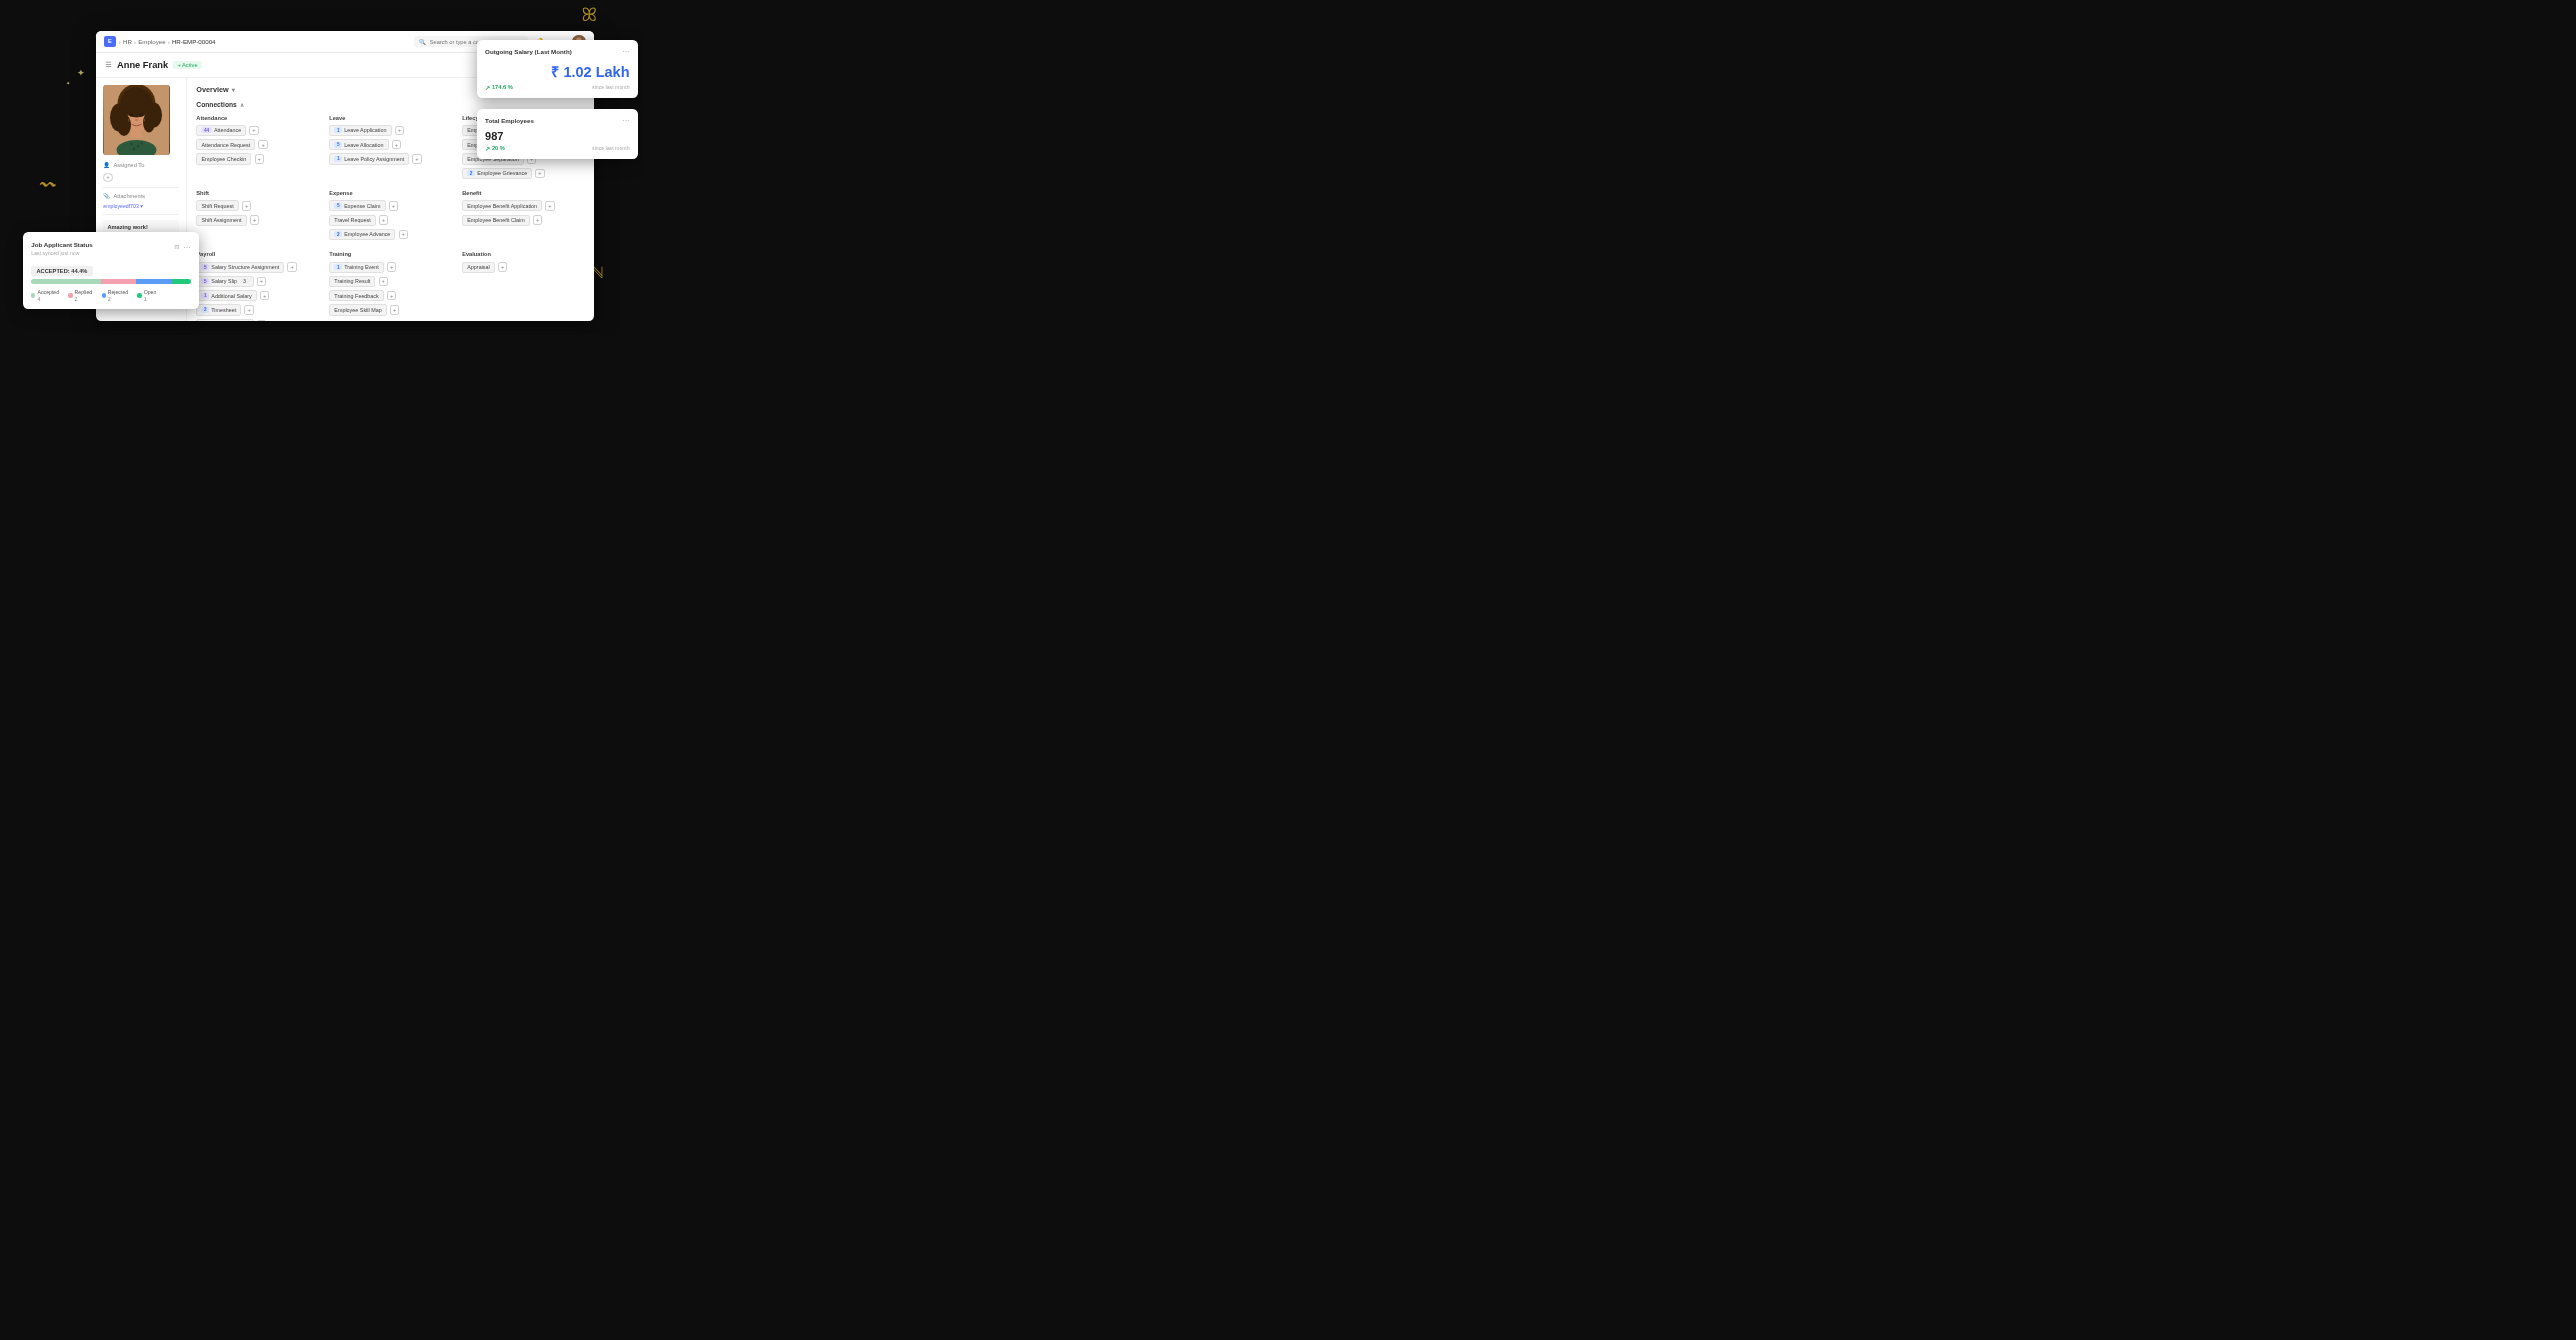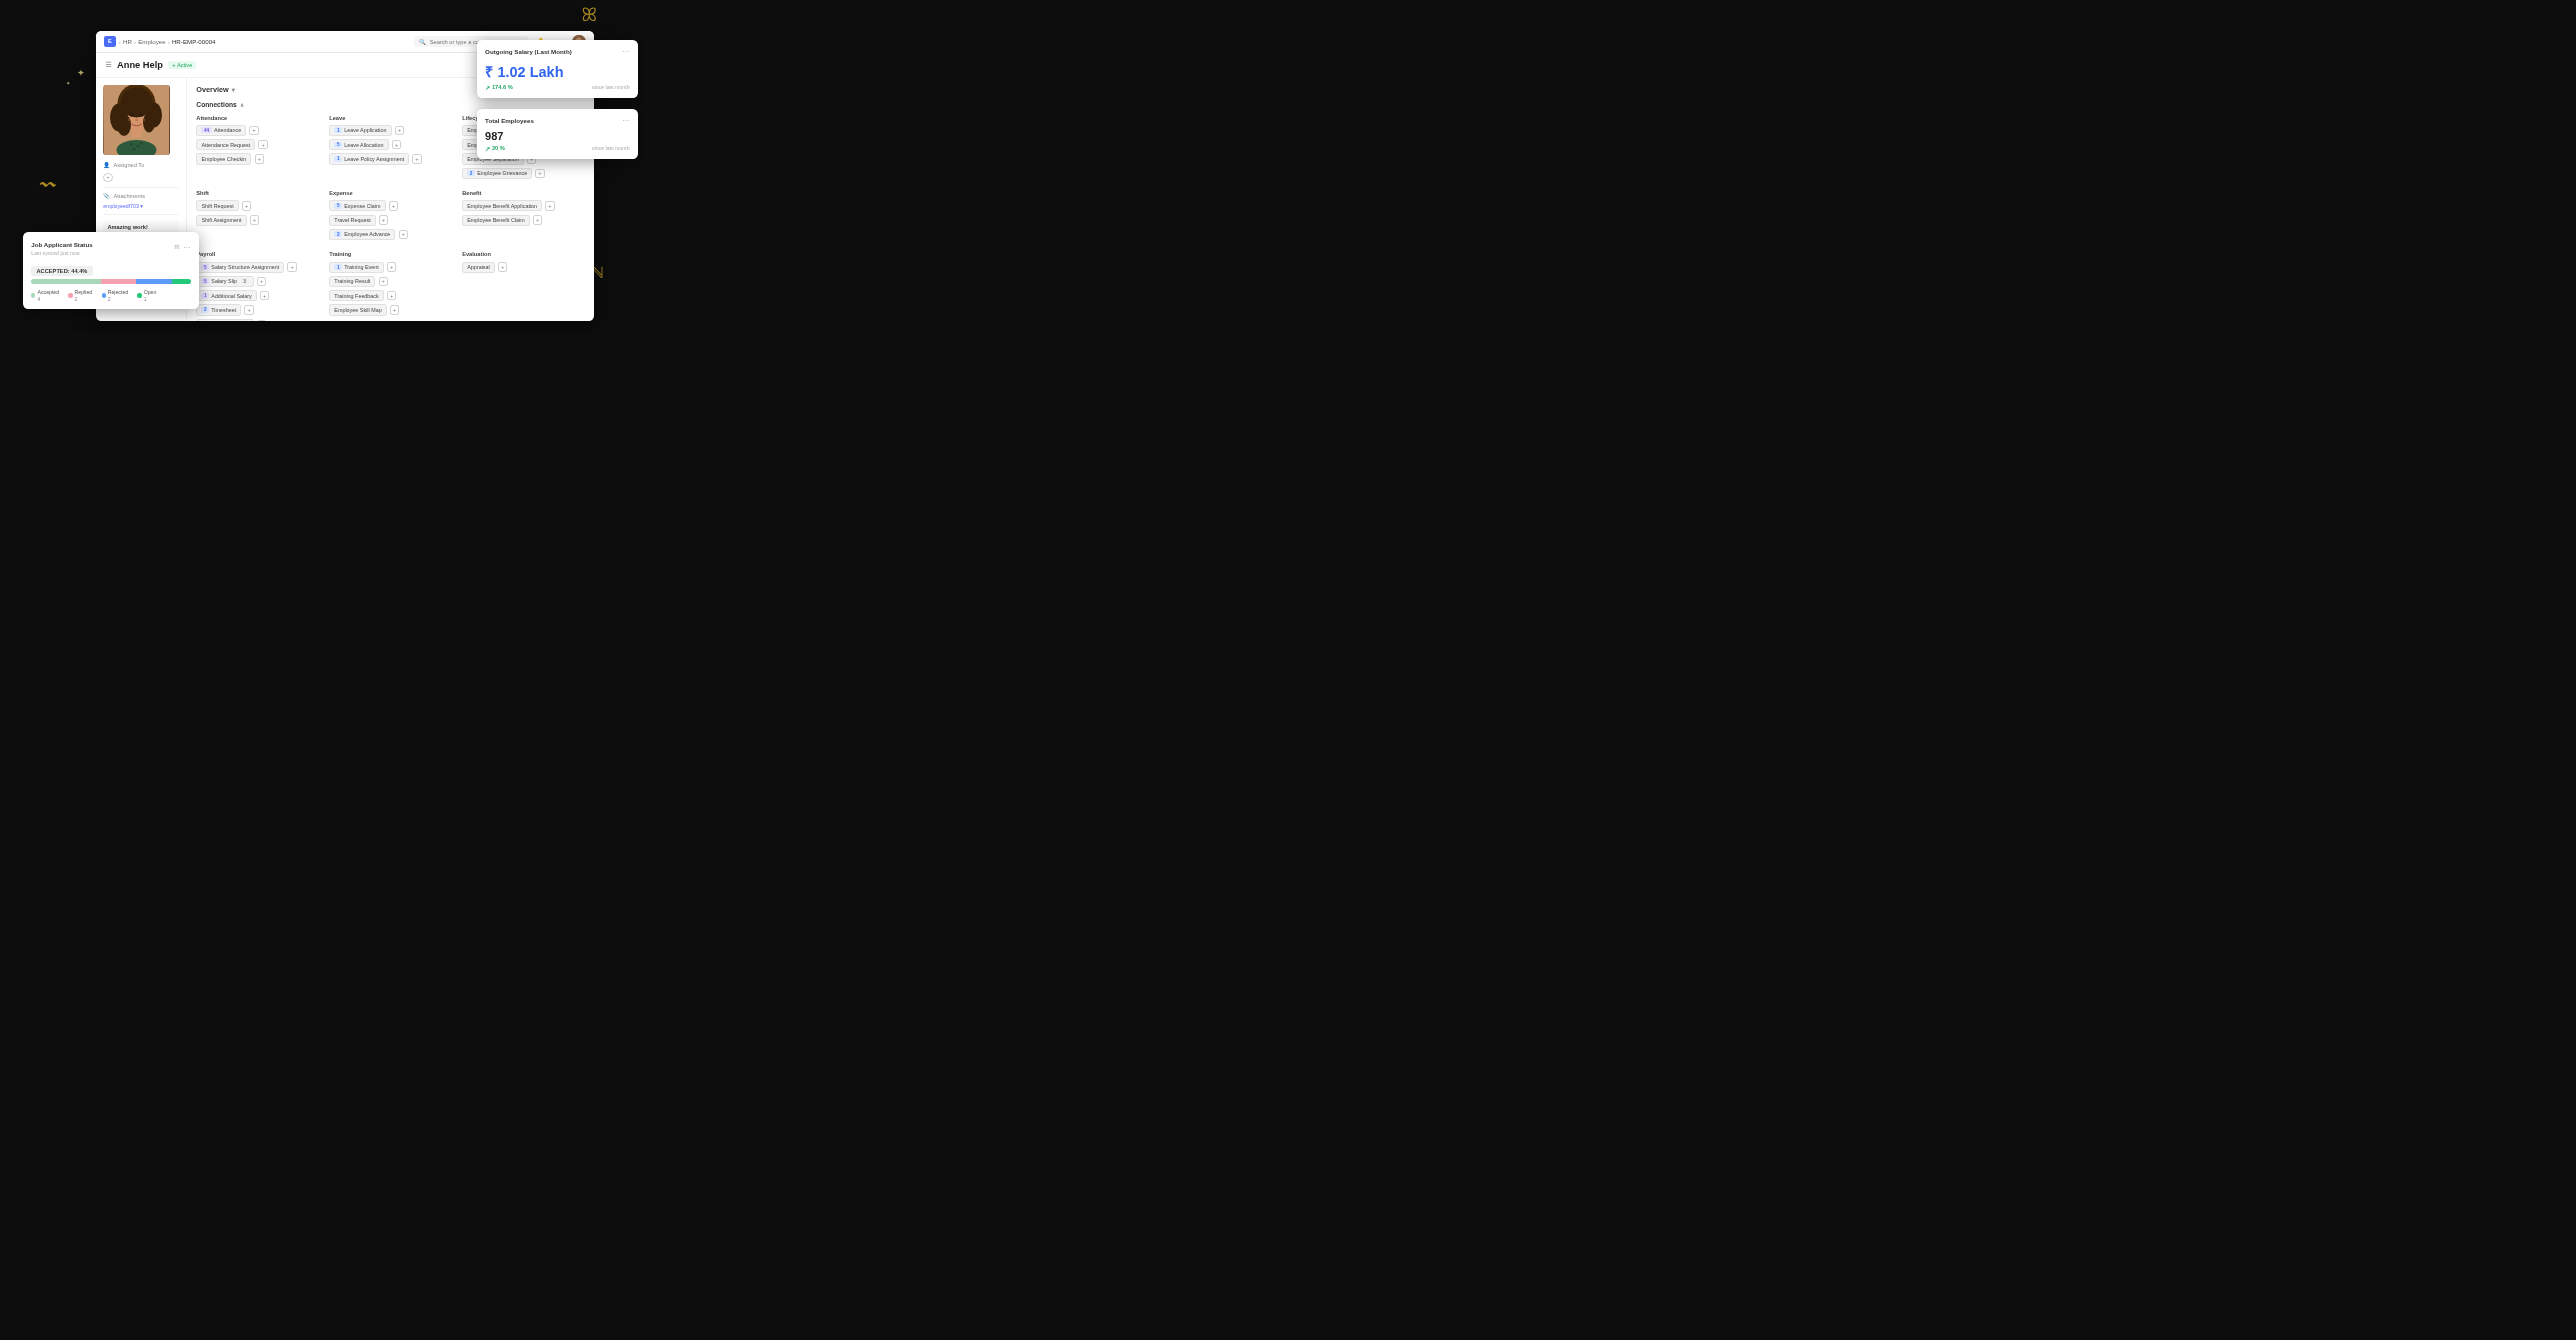--- a/index.html
+++ b/index.html
@@ -260,21 +260,21 @@
       box-shadow: 0 3.1px 15.6px rgba(0,0,0,0.4);
       padding: 7.3px 8.3px;
       z-index: 10;
     }
     .widget-header {
       display: flex; align-items: center; justify-content: space-between;
       margin-bottom: 5.2px;
     }
     .widget-title { font-size: 6.2px; font-weight: 600; color: #333; }
     .widget-more { color: #aaa; font-size: 7.3px; cursor: pointer; }
-    .salary-amount { font-size: 14.5px; font-weight: 700; color: #3366ee; margin-bottom: 2.1px; }
+    .salary-amount { font-size: 14.5px; font-weight: 700; color: #3366ee; margin-bottom: 2.1px; text-align: right; }
     .growth-row { display: flex; align-items: center; justify-content: space-between; }
     .growth-badge {
       display: flex; align-items: center; gap: 1.6px;
       color: #22a860; font-size: 5.7px; font-weight: 600;
     }
     .growth-arrow { font-size: 6.2px; }
     .growth-sub { font-size: 5.2px; color: #aaa; }
 
     
     .employees-widget {
@@ -362,21 +362,21 @@
           <circle cx="13" cy="10" r="5" fill="#c4956a"></circle>
           <ellipse cx="13" cy="24" rx="8" ry="6" fill="#6b4d30"></ellipse>
         </svg>
       </div>
     </div>
   </div>
 
   <div class="card-header">
     <div class="title-area">
       <span class="menu-icon">☰</span>
-      <span class="emp-name">Anne Help</span>
+      <span class="emp-name">Anne Frank</span>
       <span class="status-badge">+ Active</span>
     </div>
     <div class="header-actions">
       <button class="nav-btn">‹</button>
       <button class="nav-btn">›</button>
       <button class="print-btn">⎙</button>
       <button class="more-btn">···</button>
       <button class="save-btn">Save</button>
     </div>
   </div>

